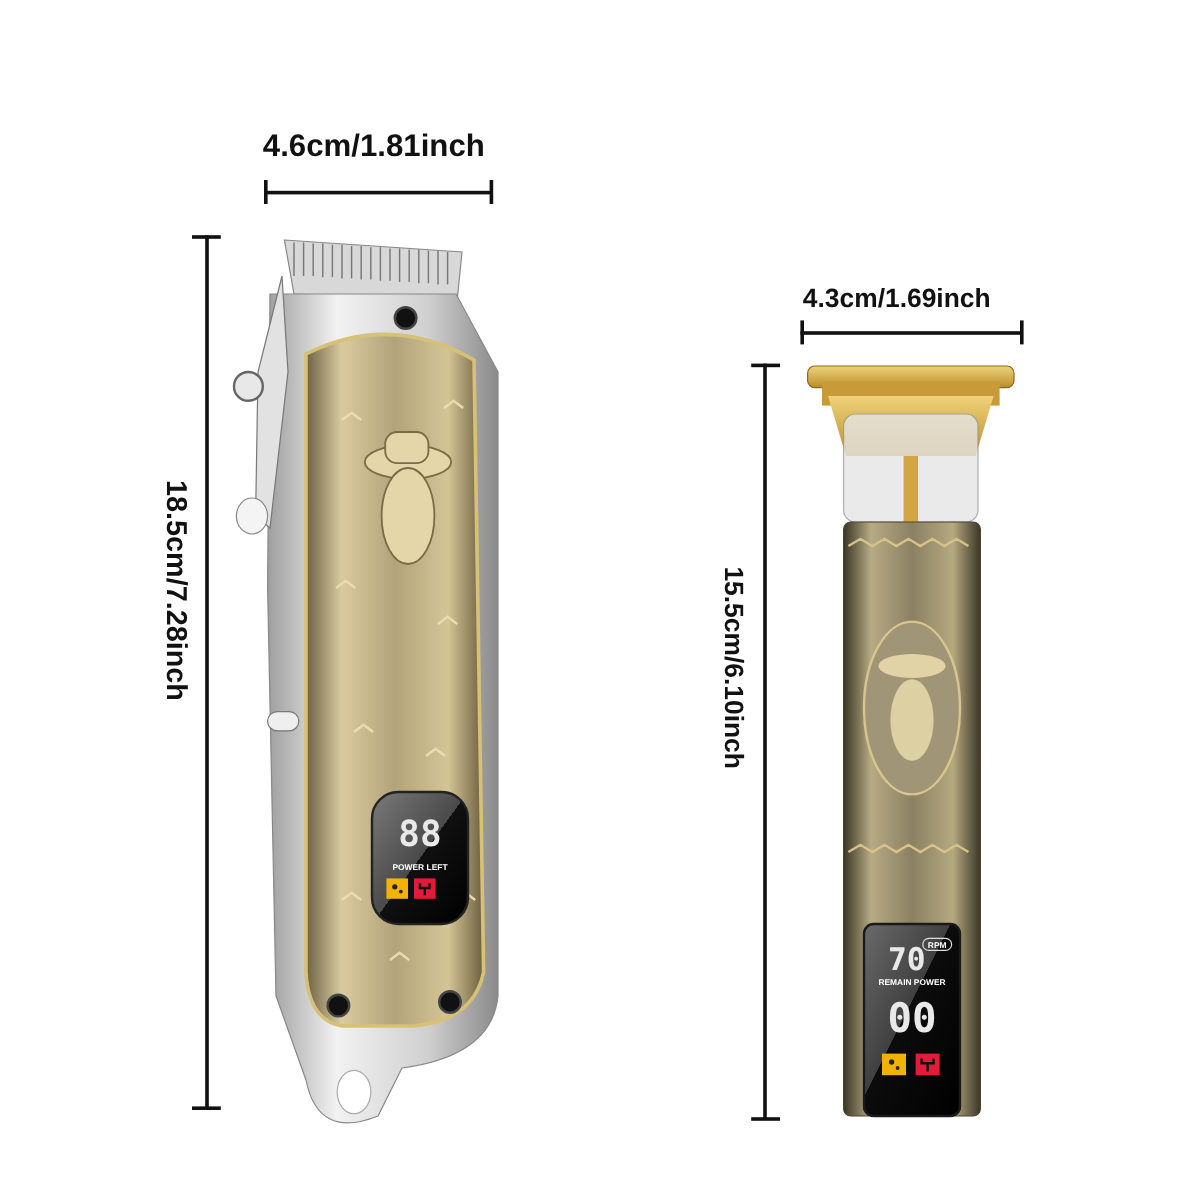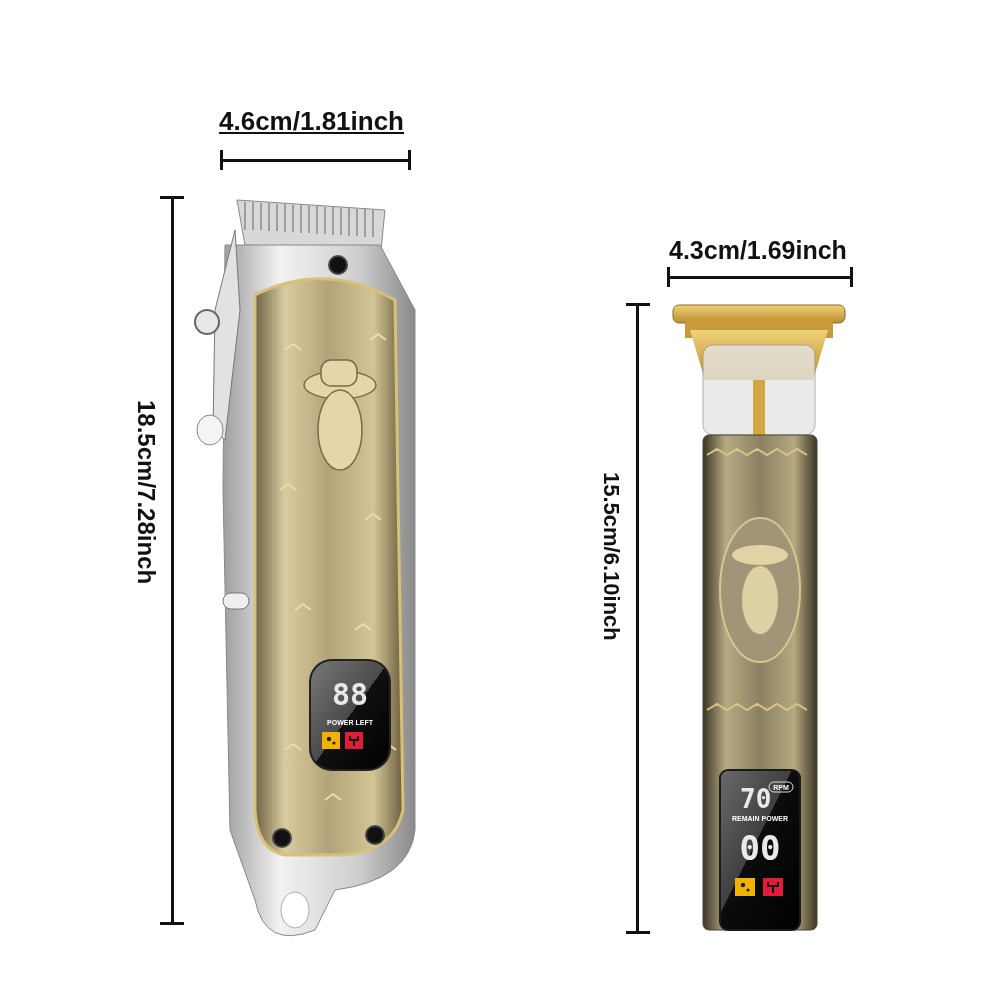--- a/index.html
+++ b/index.html
@@ -10,35 +10,35 @@
   .vline { position:absolute; width:3px; background:#111; }
   .cap-v { position:absolute; width:3px; background:#111; }
   .cap-h { position:absolute; height:3px; background:#111; }
   .vlabel { position:absolute; transform-origin:left top; transform:rotate(90deg); font-weight:bold; color:#111; white-space:nowrap; }
   .lcd-text { font-family:"DejaVu Sans Mono", monospace; fill:#e9e9e9; font-weight:bold; }
   .lcd-small { font-family:"Liberation Sans", sans-serif; fill:#ffffff; font-weight:bold; }
 </style>
 </head>
 <body>
 
-<div class="label abs" style="left:219px; top:106px; font-size:26px;text-decoration:underline;">4.6cm/1.81inch</div>
+<div class="label abs" style="left:219px; top:106px; font-size:26px;">4.6cm/1.81inch</div>
 <div>
   <div class="hline" style="left:220px; top:159px; width:190px;"></div>
   <div class="cap-v" style="left:220px; top:150px; height:20px;"></div>
   <div class="cap-v" style="left:408px; top:150px; height:20px;"></div>
 </div>
 
 <div>
   <div class="vline" style="left:171px; top:196px; height:728px;"></div>
   <div class="cap-h" style="left:160px; top:196px; width:24px;"></div>
   <div class="cap-h" style="left:160px; top:922px; width:24px;"></div>
 </div>
 <div class="vlabel" style="left:160px; top:400px; font-size:24px;">18.5cm/7.28inch</div>
 
-<div class="label abs" style="left:669px; top:236px; font-size:25px;">4.3cm/1.69inch</div>
+<div class="label abs" style="left:669px; top:236px; font-size:22px;">4.3cm/1.69inch</div>
 <div>
   <div class="hline" style="left:667px; top:276px; width:185px;"></div>
   <div class="cap-v" style="left:667px; top:267px; height:20px;"></div>
   <div class="cap-v" style="left:850px; top:267px; height:20px;"></div>
 </div>
 
 <div>
   <div class="vline" style="left:636px; top:303px; height:630px;"></div>
   <div class="cap-h" style="left:626px; top:303px; width:24px;"></div>
   <div class="cap-h" style="left:626px; top:931px; width:24px;"></div>

